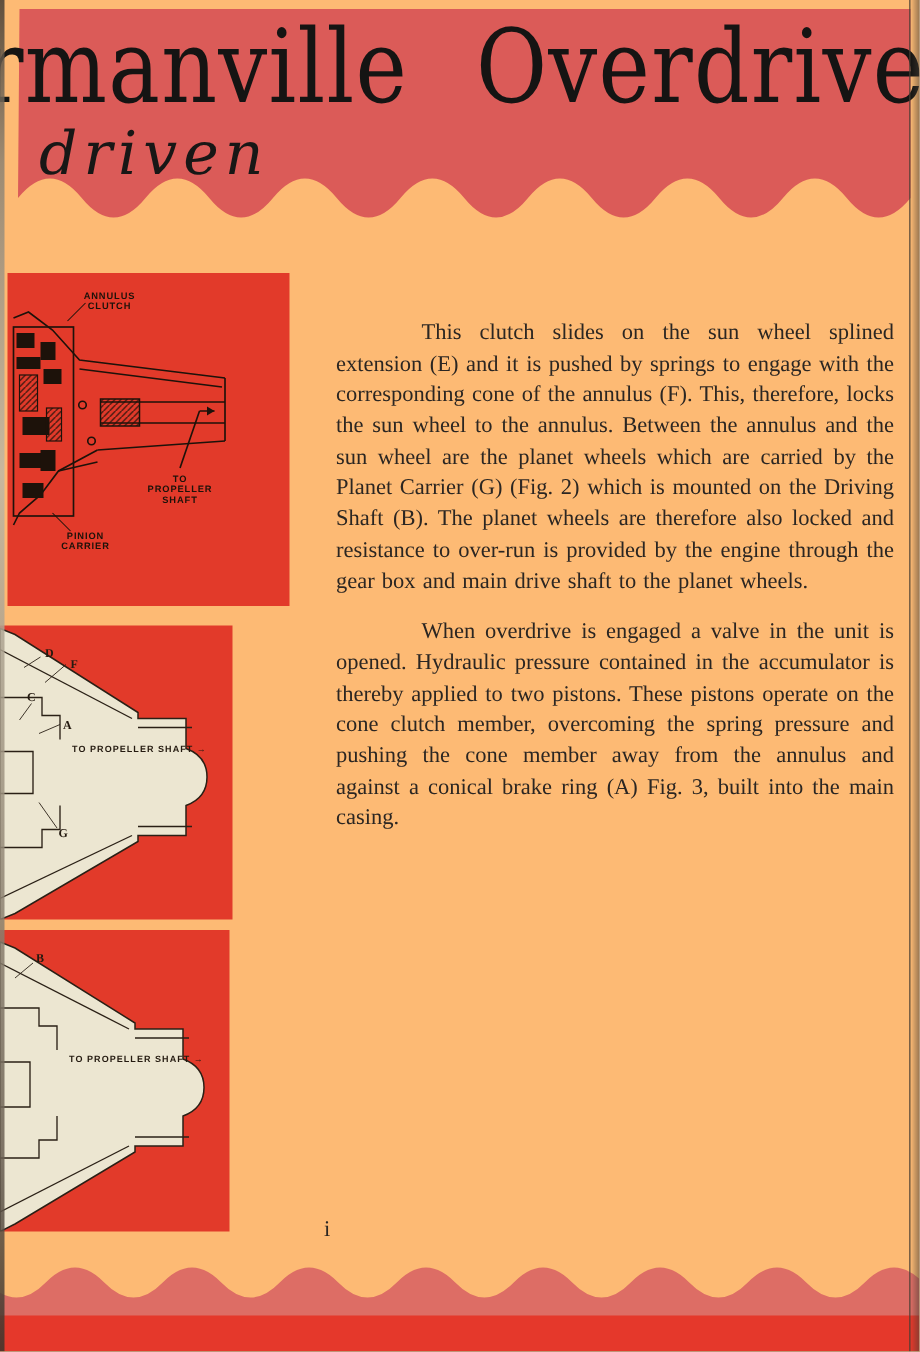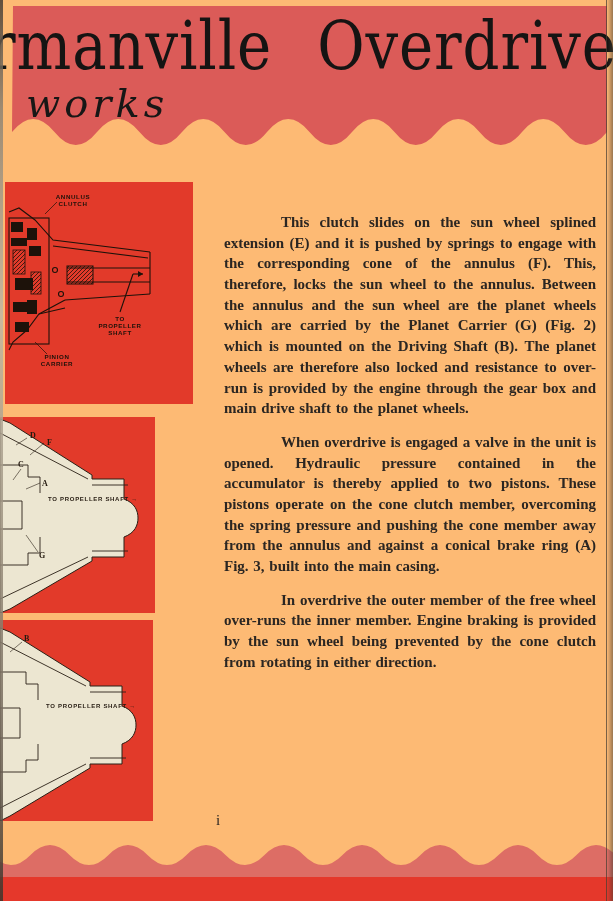--- a/index.html
+++ b/index.html
@@ -58,21 +58,20 @@
   .text-column{
     position:absolute;left:224px;top:212px;width:380px;
     color:#2b2622;
     font-size:15px;line-height:1.38;
     text-align:justify;
   }
   .text-column p{
     margin:0 8px 13px 0;
     text-indent:57px;
     word-spacing:1px;
-    font-weight:bold;
   }
   .page-number{
     position:absolute;left:216px;top:812px;
     font-size:15px;color:#2b2622;font-family:"Liberation Serif", serif;
   }
   .footer-svg{position:absolute;left:0;bottom:0;}
 </style>
 </head>
 <body>
 
@@ -82,21 +81,21 @@
     <path fill="#db5b58" d="M13,6 L607,6 L607,132
       q-21.25,26 -42.5,0 q-21.25,-26 -42.5,0
       q-21.25,26 -42.5,0 q-21.25,-26 -42.5,0
       q-21.25,26 -42.5,0 q-21.25,-26 -42.5,0
       q-21.25,26 -42.5,0 q-21.25,-26 -42.5,0
       q-21.25,26 -42.5,0 q-21.25,-26 -42.5,0
       q-21.25,26 -42.5,0 q-21.25,-26 -42.5,0
       q-21.25,26 -42.5,0 q-21.25,-26 -42.5,0 Z"></path>
   </svg>
   <div class="headline">rmanville Overdrive</div>
-  <div class="subhead">works</div>
+  <div class="subhead">driven</div>
 
   <div class="figure-block fig1">
     <svg width="188" height="222" viewBox="0 0 188 222">
       <defs>
         <pattern id="hatch1" width="4" height="4" patternUnits="userSpaceOnUse">
           <path d="M0,4 L4,0" stroke="#1d120a" stroke-width="0.8"></path>
         </pattern>
       </defs>
       <g stroke="#1d120a" stroke-width="1.1" fill="none">
 
@@ -201,21 +200,20 @@
         <line x1="22" y1="22" x2="10" y2="32"></line>
       </g>
       <text class="diag-letter" font-size="8" x="24" y="21">B</text>
       <text class="shaft-label" font-size="6" text-anchor="middle" x="91" y="88">TO PROPELLER SHAFT →</text>
     </svg>
   </div>
 
   <div class="text-column">
     <p>This clutch slides on the sun wheel splined extension (E) and it is pushed by springs to engage with the corresponding cone of the annulus (F).  This, therefore, locks the sun wheel to the annulus.  Between the annulus and the sun wheel are the planet wheels which are carried by the Planet Carrier (G) (Fig. 2) which is mounted on the Driving Shaft (B).  The planet wheels are therefore also locked and resistance to over-run is provided by the engine through the gear box and main drive shaft to the planet wheels.</p>
     <p>When overdrive is engaged a valve in the unit is opened.  Hydraulic pressure contained in the accumulator is thereby applied to two pistons.  These pistons operate on the cone clutch member, overcoming the spring pressure and pushing the cone member away from the annulus and against a conical brake ring (A) Fig. 3, built into the main casing.</p>
-    <p>In overdrive the outer member of the free wheel over-runs the inner member.  Engine braking is provided by the sun wheel being prevented by the cone clutch from rotating in either direction.</p>
   </div>
 
   <div class="page-number">i</div>
 
   <svg class="footer-svg" width="613" height="60" viewBox="0 0 613 60">
     <path fill="#dd6d65" d="M-47.5,14
       q19.5,-20 39,0 q19.5,20 39,0
       q19.5,-20 39,0 q19.5,20 39,0
       q19.5,-20 39,0 q19.5,20 39,0
       q19.5,-20 39,0 q19.5,20 39,0

